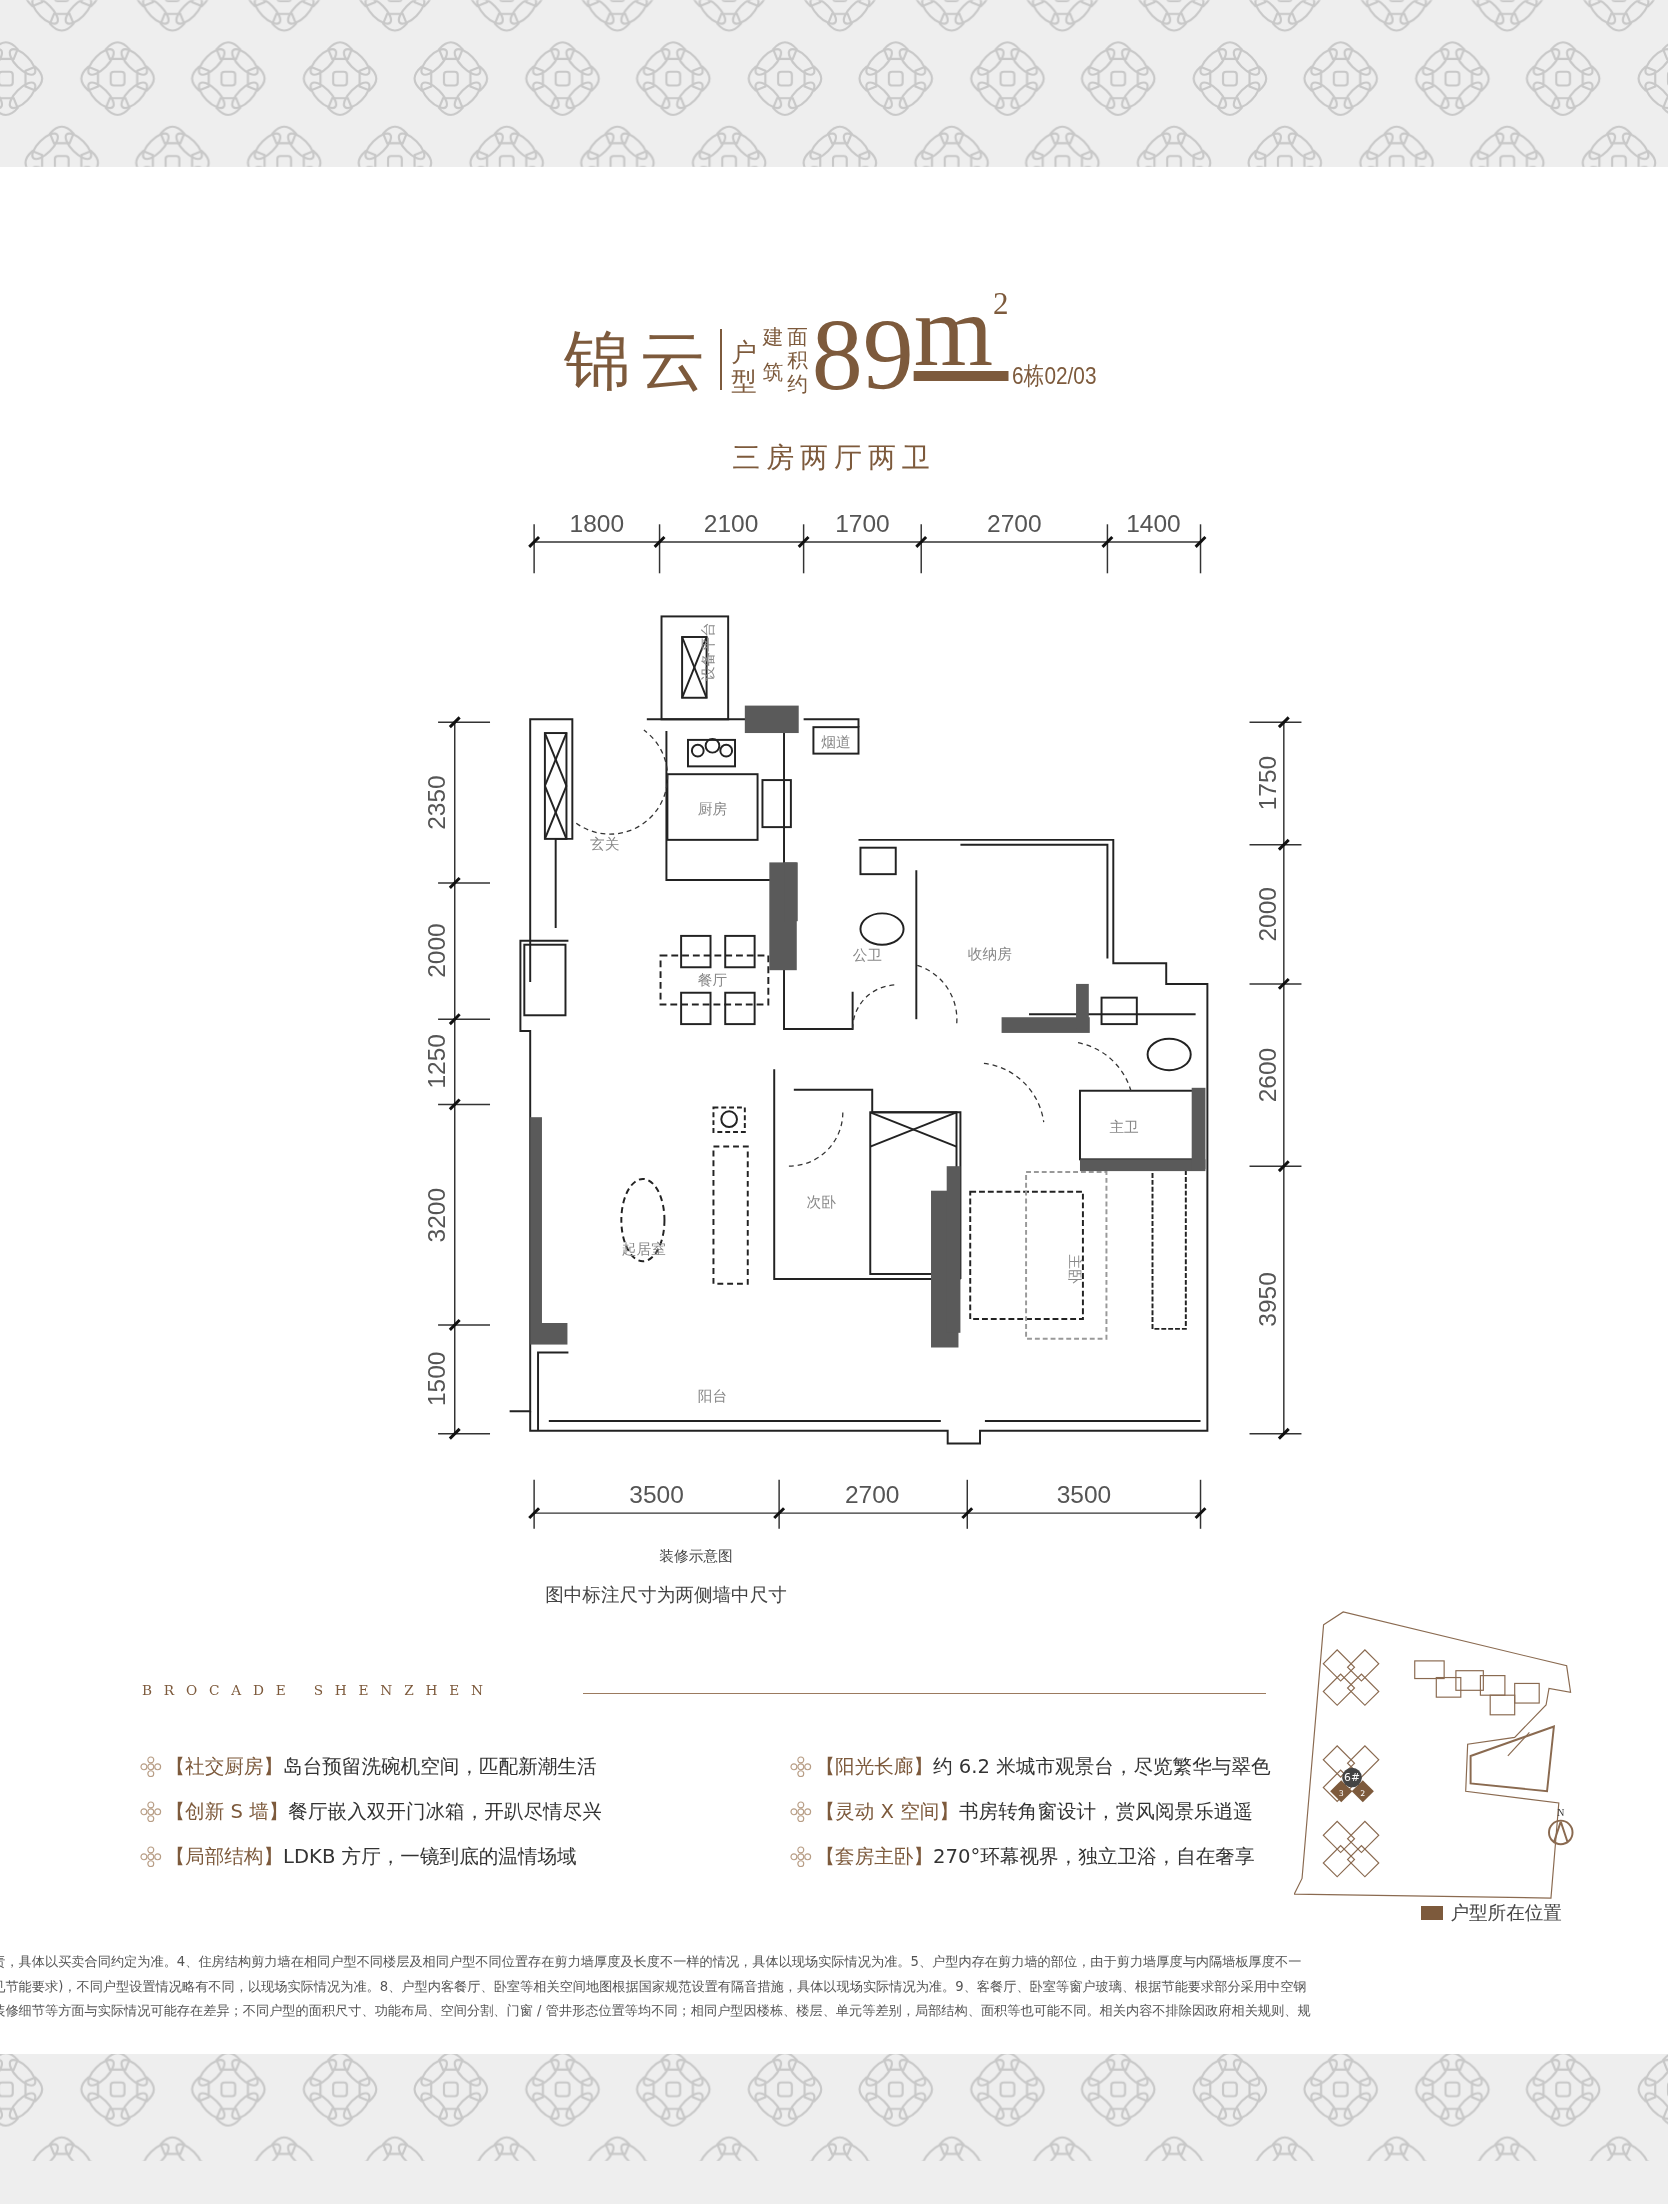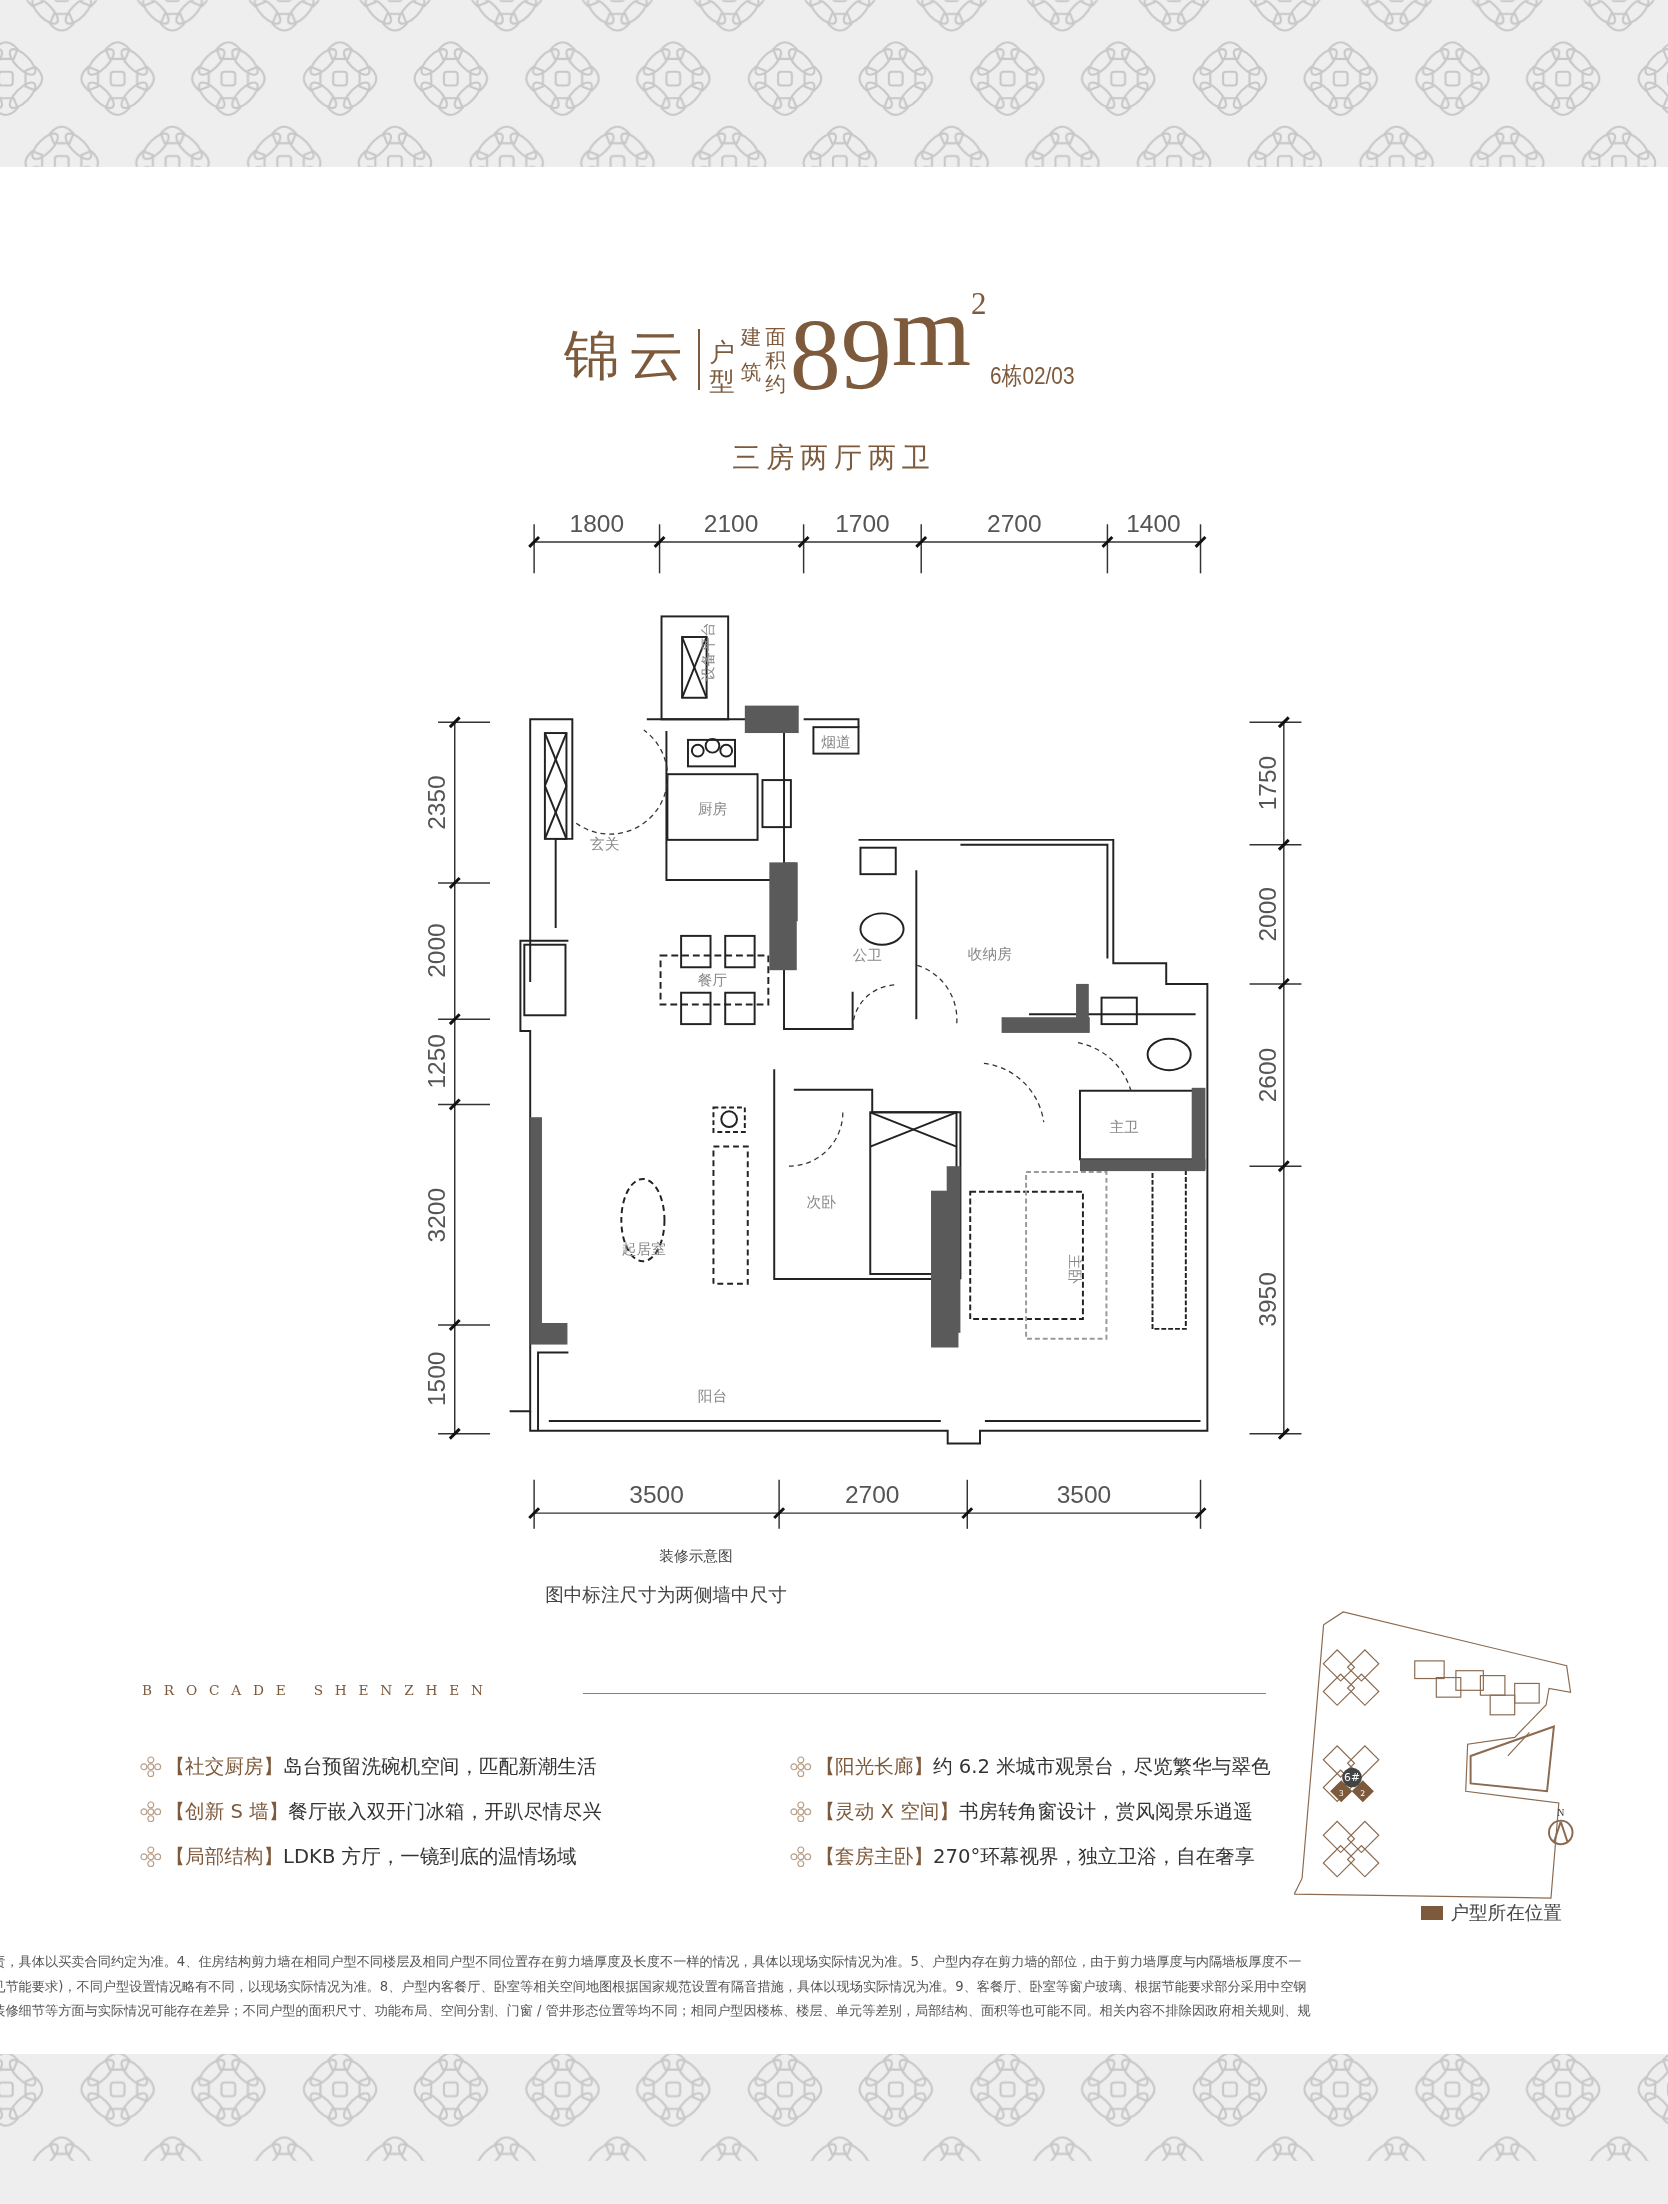--- a/index.html
+++ b/index.html
@@ -2,26 +2,26 @@
 <html><head>
 <meta charset="utf-8">
 <style>
   html,body{margin:0;padding:0;background:#fff;}
   body{width:1668px;height:2204px;position:relative;overflow:hidden;font-family:"DejaVu Sans","Liberation Sans",sans-serif;}
   .band{position:absolute;left:0;width:1668px;background:#eeeeee;overflow:hidden;}
   .band svg{display:block;}
   #band-top{top:0;height:167px;}
   #band-bottom{top:2054px;height:150px;}
   .title-wrap{position:absolute;left:564px;top:316px;height:88px;display:flex;align-items:flex-end;color:#7d5a3c;}
-  .title-name{font-family:Liberation Mono, monospace;font-size:55px;letter-spacing:9.8px;line-height:88px;}
+  .title-name{font-family:Liberation Sans, sans-serif;font-size:66px;letter-spacing:9.8px;line-height:88px;}
   .title-sep{width:2px;height:61px;background:#7d5a3c;margin:0 9.8px 13.7px 3.9px;}
   .title-vert{display:flex;flex-direction:column;font-family:"DejaVu Serif","Liberation Serif",serif;font-size:25.5px;line-height:29px;margin-bottom:7.8px;margin-right:5.9px;}
   .title-vert2{display:grid;grid-template-columns:auto auto;column-gap:3.9px;font-family:"DejaVu Serif","Liberation Serif",serif;font-size:20.6px;line-height:23.5px;margin-bottom:7.8px;}
   .title-area{font-family:"Liberation Serif","DejaVu Serif",serif;font-size:102px;line-height:98px;margin-left:3.9px;position:relative;}
-  .title-unit{font-family:"Liberation Serif","DejaVu Serif",serif;font-size:102px;line-height:98px;}
+  .title-unit{font-family:"Liberation Serif","DejaVu Serif",serif;font-size:102px;line-height:98px;text-decoration:underline;}
   .title-sup{position:relative;top:-51px;font-size:31px;font-family:"Liberation Serif",serif;}
   .title-bldg{font-family:"Liberation Sans Narrow","Liberation Sans",sans-serif;font-size:24.5px;margin-left:3.9px;margin-bottom:11.8px;transform:scaleX(0.85);transform-origin:left bottom;}
   .subtitle{position:absolute;left:0;width:1668px;top:439px;text-align:center;color:#7d5a3c;font-family:Liberation Sans, sans-serif;font-size:28px;letter-spacing:5.9px;}
   .dim{font-family:"Liberation Sans Narrow","Liberation Sans",sans-serif;fill:#555;font-size:25px;}
   .room{font-family:"DejaVu Sans",sans-serif;fill:#888;font-size:15px;}
   .caption1{position:absolute;left:0;width:1392px;top:1547px;text-align:center;font-size:14.7px;color:#444;}
   .caption2{position:absolute;left:0;width:1332px;top:1582px;text-align:center;font-size:18.6px;color:#444;}
   .brand{position:absolute;left:142px;top:1682px;font-family:"DejaVu Serif","Liberation Serif",serif;font-size:13.7px;letter-spacing:11.8px;color:#7d5a3c;}
   .brand-line{position:absolute;left:583px;top:1693px;width:683px;height:1px;background:#9b7a5e;}
   .feat{position:absolute;font-size:19.6px;color:#333;display:flex;align-items:center;white-space:nowrap;}

